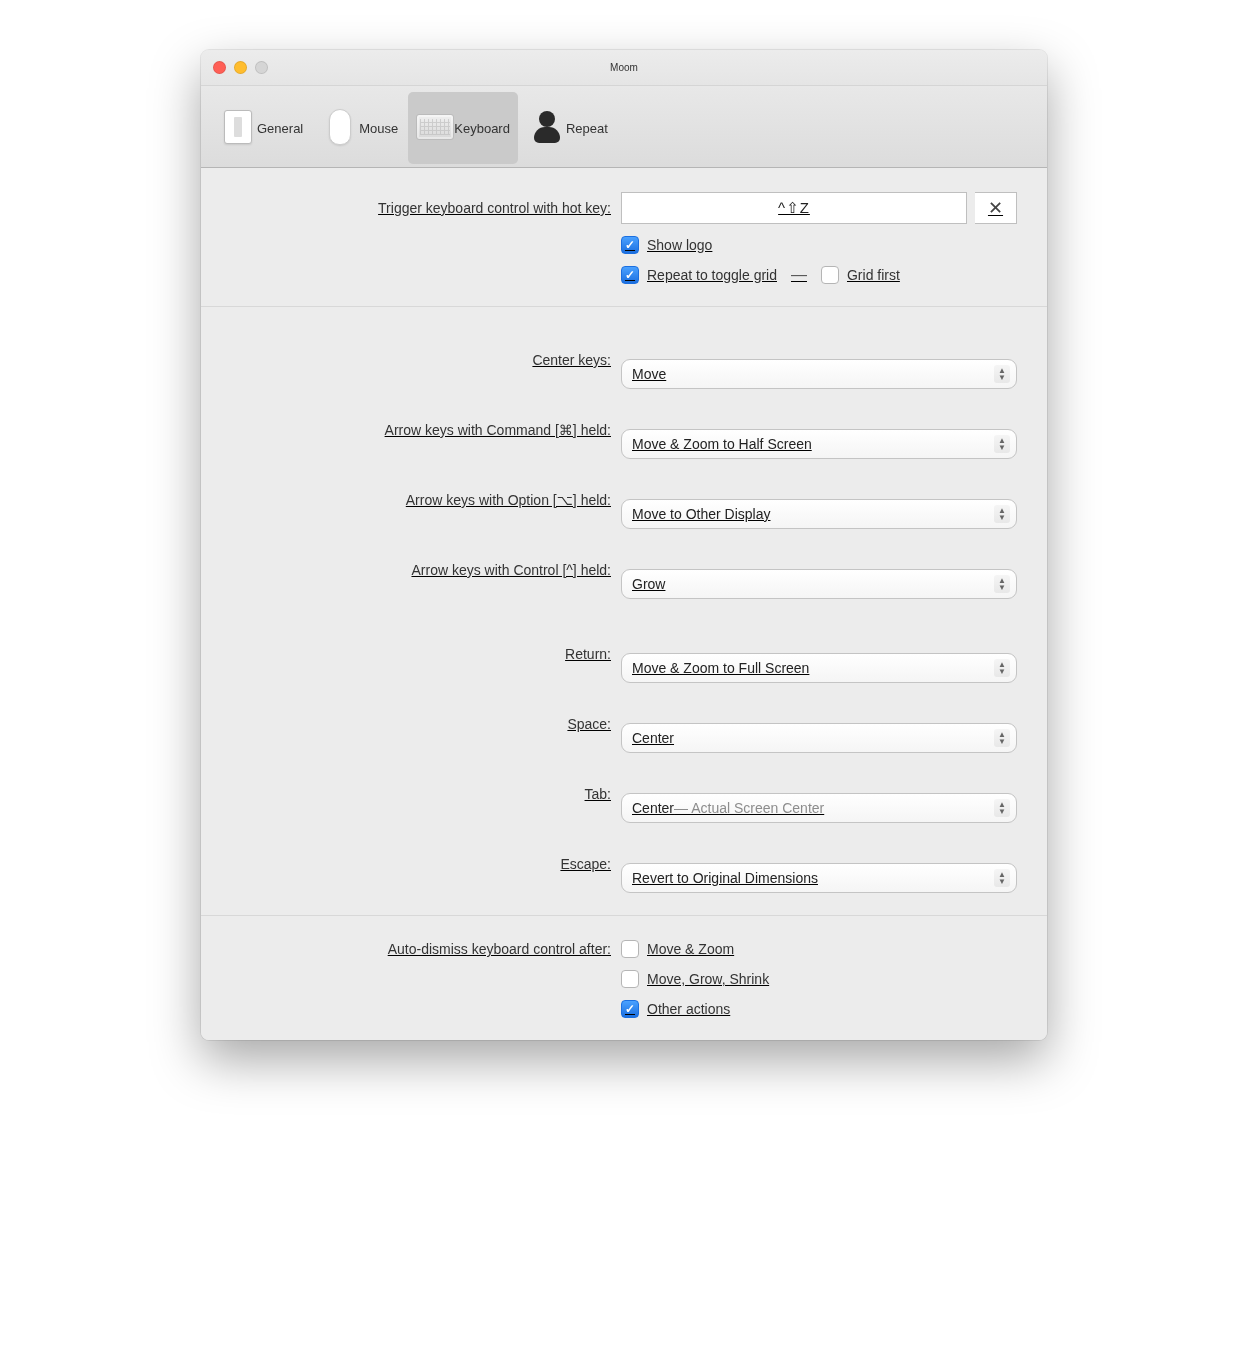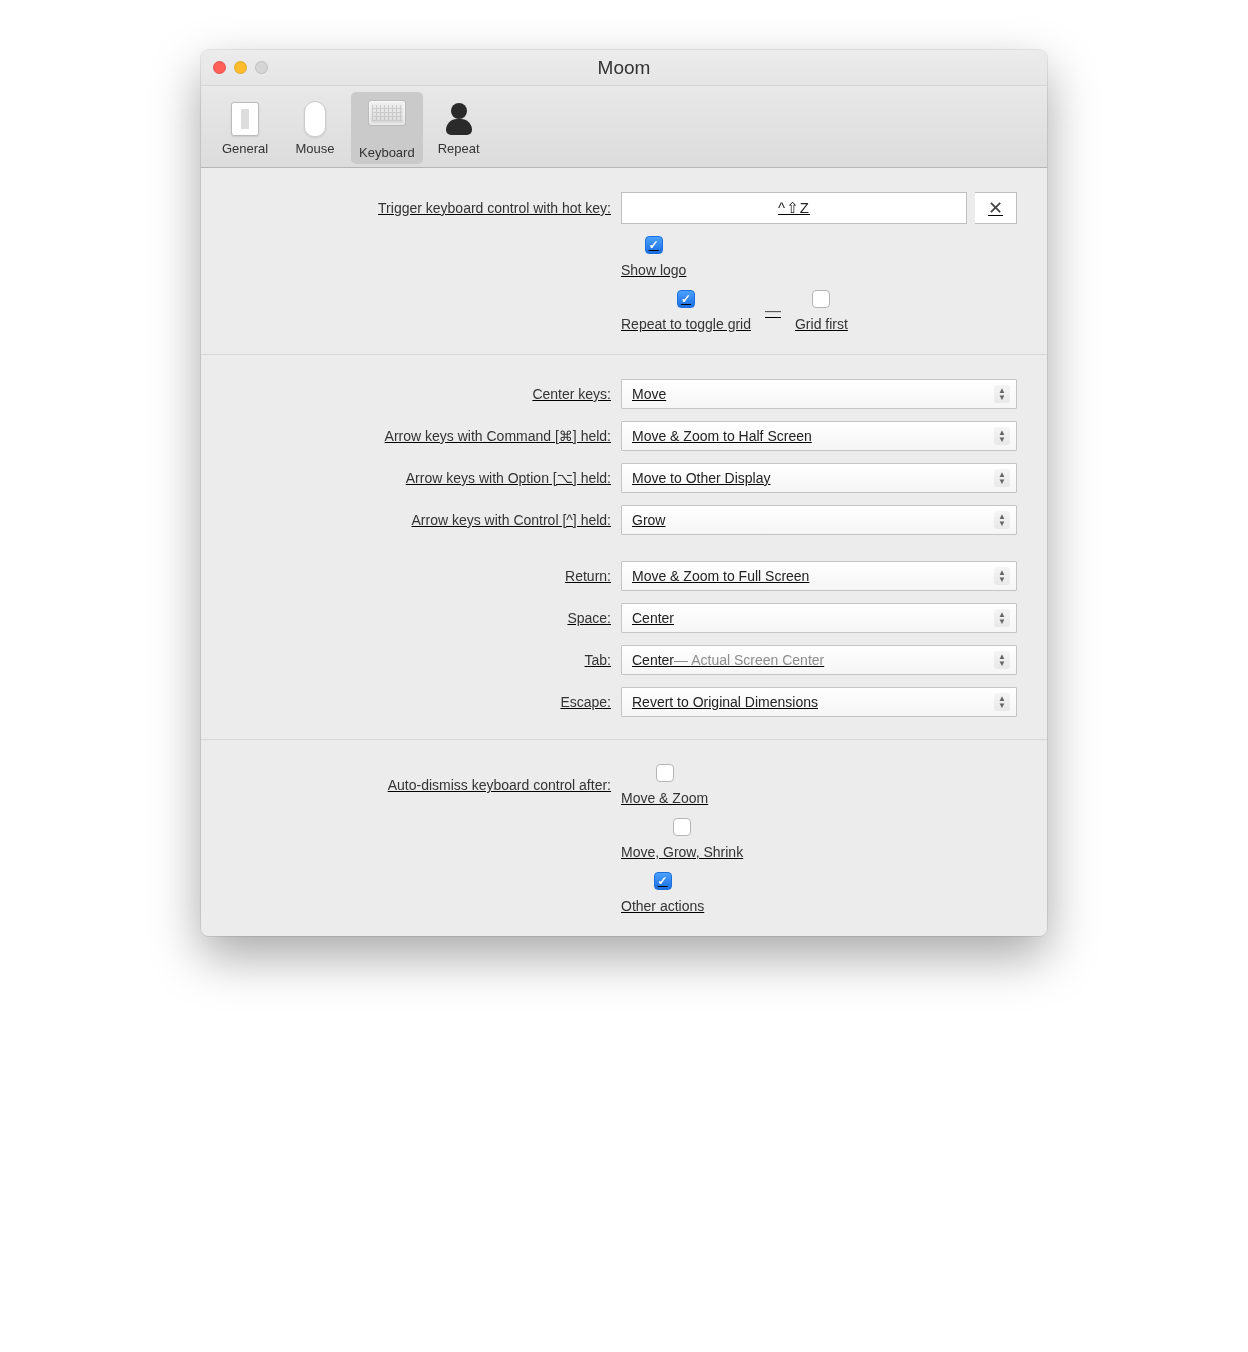--- a/index.html
+++ b/index.html
@@ -26,43 +26,43 @@
       display: flex;
       align-items: center;
       position: relative;
       border-bottom: 1px solid #d5d5d5;
     }
     .traffic { display: flex; padding-left: 12px; gap: 8px; }
     .dot { width: 13px; height: 13px; border-radius: 50%; }
     .dot.red { background: #ff5f56; border: 1px solid rgba(0,0,0,0.1); }
     .dot.yellow { background: #ffbd2e; border: 1px solid rgba(0,0,0,0.1); }
     .dot.gray { background: #d5d5d5; border: 1px solid rgba(0,0,0,0.1); }
-    .title { position: absolute; left: 0; right: 0; text-align: center; font-size: 19px; color: #333; }
+    .title { position: absolute; left: 0; right: 0; text-align: center; font-size: 10px; color: #333; }
     .toolbar {
       height: 82px;
       background: linear-gradient(#e8e8e8,#dcdcdc);
       display: flex;
       padding: 6px 10px 0 10px;
       border-bottom: 1px solid #b5b5b5;
     }
     .tab {
       display: flex;
-      flex-direction: column;
+      flex-direction: row;
       align-items: center;
       justify-content: center;
       padding: 4px 8px;
       border-radius: 5px;
       font-size: 13px;
       color: #333;
       margin-right: 2px;
       min-width: 68px;
       height: 72px;
       cursor: default;
     }
-    .tab.selected { background: #cacaca; gap: 13px; }
+    .tab.selected { background: #cacaca; }
     .tab .icon-box {
       width: 38px; height: 38px; margin-bottom: 3px;
       display: flex; align-items: center; justify-content: center;
     }
     .tab .icon-general {
       width: 28px; height: 34px;
       background: #fff; border: 1px solid #bbb; border-radius: 3px;
       display: flex; align-items: center; justify-content: center;
       box-shadow: 0 1px 2px rgba(0,0,0,.1);
     }
@@ -112,38 +112,38 @@
       font-size: 15px; letter-spacing: 1px; color:#222;
     }
     .hotkey-row { display: flex; width: 100%; }
     .hotkey-clear {
       width: 42px; height: 32px;
       border: 1px solid #bfbfbf; border-left: none;
       background: #fff; display:flex; align-items:center; justify-content:center;
       font-size: 18px; color:#444;
     }
 
-    .checkbox { display: inline-flex; align-items: center; gap: 8px; font-size: 14px; color: #333; flex-direction: column; }
+    .checkbox { display: inline-flex; align-items: center; gap: 8px; font-size: 14px; color: #333; }
     .cb {
       width: 18px; height: 18px; border-radius: 4px;
       border: 1px solid #b5b5b5; background: #fff;
       display:flex; align-items:center; justify-content:center;
       font-size: 13px; color:#fff;
     }
     .cb.checked { background: linear-gradient(#4aa1ff,#1b6fe0); border-color:#1b6fe0; }
     .cb.checked::after { content:"✓"; font-weight: 700; font-size: 12px; line-height:1; }
 
     .sep-dash { color: #555; padding: 0 6px; }
 
     .popup {
       flex: 1; height: 30px;
       background: linear-gradient(#ffffff,#f5f5f5);
-      border: 1px solid #c4c4c4; border-radius: 1px;
+      border: 1px solid #c4c4c4; border-radius: 9px;
       display: flex; align-items: center; padding: 0 28px 0 10px;
-      font-size: 14px; color:#222; position: relative;
+      font-size: 14px; color:#222; position: relative; margin-top: 28px;
     }
     .popup .tail { color:#8d8d8d; }
     .popup::after {
       content:"";
       position:absolute; right:6px; top:50%; transform:translateY(-50%);
       width: 16px; height: 18px;
       background: linear-gradient(#f5f5f5,#e8e8e8);
       border-radius: 3px;
     }
     .popup .caret {

